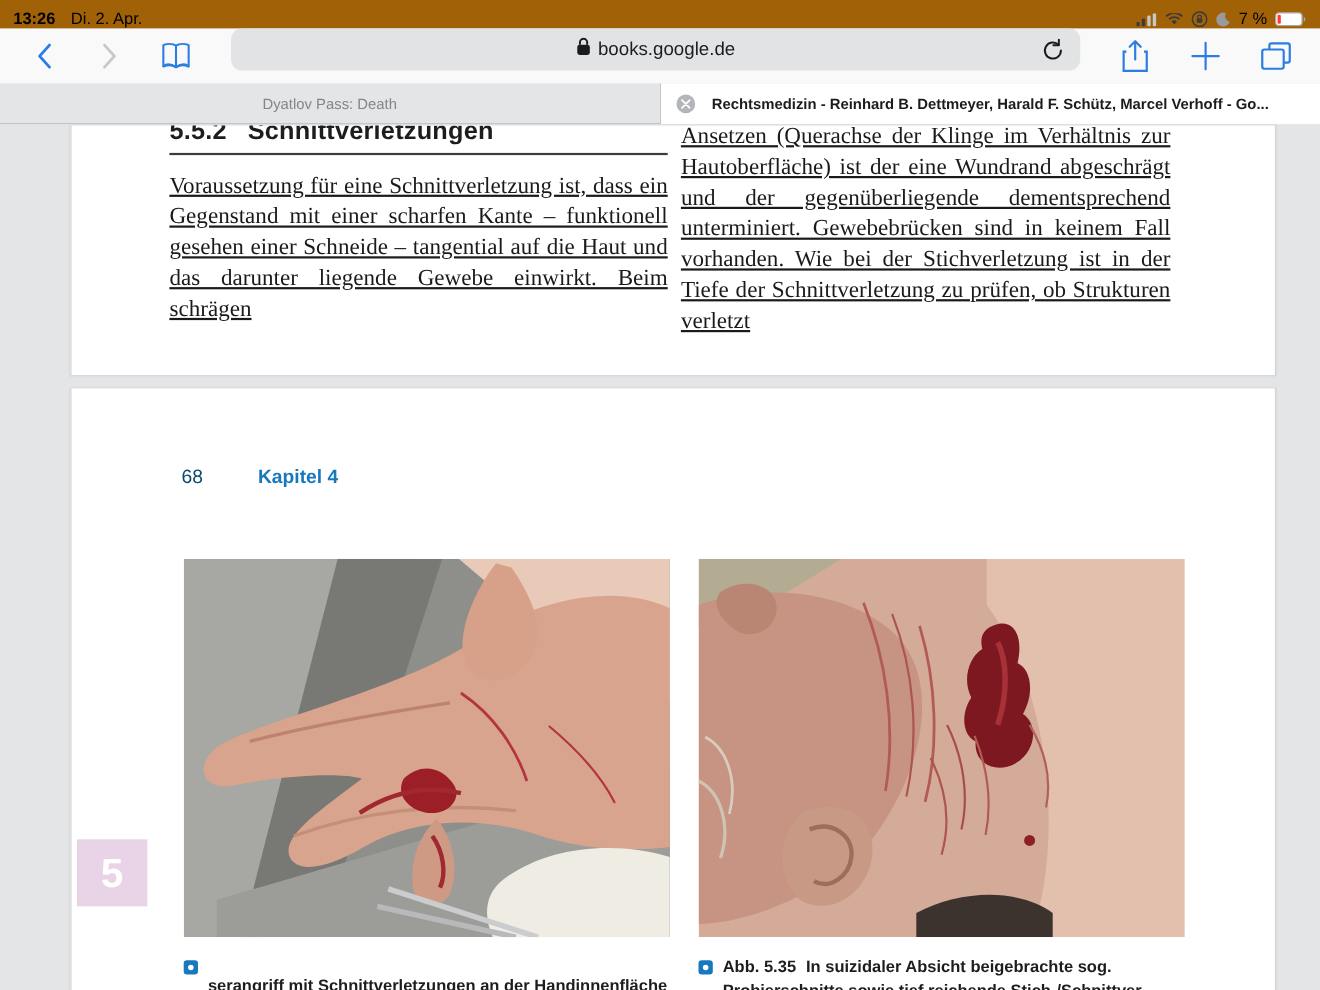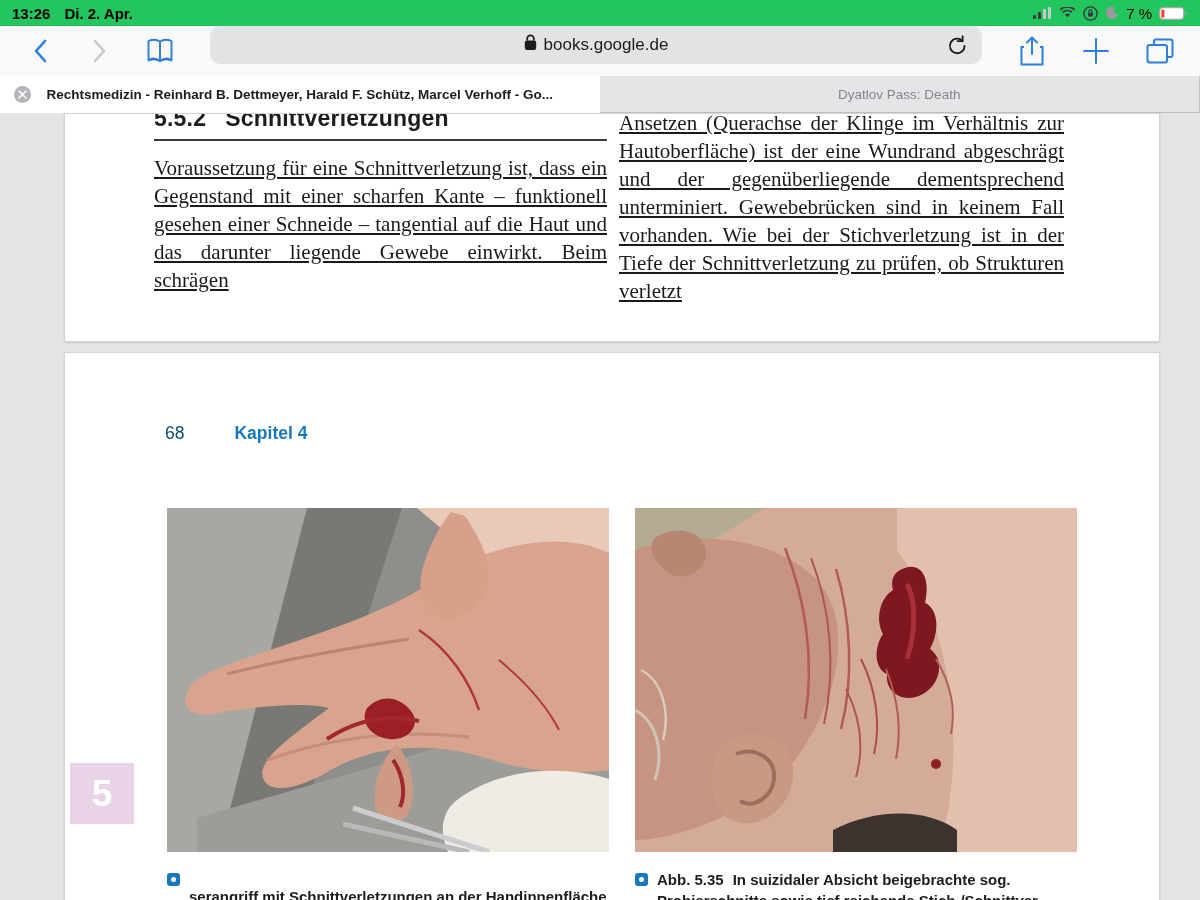--- a/index.html
+++ b/index.html
@@ -1,22 +1,22 @@
 <!DOCTYPE html>
 <html><head>
 <meta charset="utf-8">
 <style>
   html,body{margin:0;padding:0;width:1200px;height:900px;overflow:hidden;
     font-family:"Liberation Sans",sans-serif;background:#e4e5e7;}
   
-  .status-bar{height:26px;background:#22c55e;display:flex;align-items:center;
+  .status-bar{height:26px;background:#a16207;display:flex;align-items:flex-end;
     justify-content:space-between;padding:0 12px;box-sizing:border-box;}
   .sb-left{display:flex;align-items:center;gap:14px;font-size:15px;color:#000;}
   .sb-time{font-weight:700;}
-  .sb-date{font-weight:700;}
+  .sb-date{font-weight:400;}
   .sb-right{display:flex;align-items:center;gap:7px;}
   .sb-right svg{display:block;}
   .sb-batt-text{font-size:15px;color:#000;}
   
   .toolbar{height:50px;background:#f9f9fa;display:flex;
     padding:0 18px;box-sizing:border-box;}
   .tb-icon{background:none;border:none;padding:0;margin:0;cursor:pointer;
     display:flex;align-items:center;justify-content:center;width:44px;height:40px;}
   .tb-left{display:flex;align-items:center;gap:16px;}
   .url-field{flex:1;height:38px;margin:0 28px;background:#e2e3e5;border-radius:10px;
@@ -180,30 +180,30 @@
     <button class="tb-icon" aria-label="tabs">
       <svg width="30" height="28" viewBox="0 0 30 28">
         <path d="M9 8 V4.5 a2 2 0 0 1 2 -2 H25.5 a2 2 0 0 1 2 2 V18 a2 2 0 0 1 -2 2 H22" fill="none" stroke="#2b7de1" stroke-width="2"></path>
         <rect x="2.5" y="8" width="19.5" height="17.5" rx="2" fill="none" stroke="#2b7de1" stroke-width="2"></rect>
       </svg>
     </button>
   </div>
 </div>
 
 <div class="tab-bar">
+  <div class="tab inactive">
+    <span class="tab-title">Dyatlov Pass: Death</span>
+  </div>
   <div class="tab active">
     <button class="tab-close" aria-label="close tab">
       <svg width="9" height="9" viewBox="0 0 9 9">
         <path d="M1 1 L8 8 M8 1 L1 8" stroke="#fff" stroke-width="1.6" stroke-linecap="round"></path>
       </svg>
     </button>
     <span class="tab-title">Rechtsmedizin - Reinhard B. Dettmeyer, Harald F. Schütz, Marcel Verhoff - Go...</span>
-  </div>
-  <div class="tab inactive">
-    <span class="tab-title">Dyatlov Pass: Death</span>
   </div>
 </div>
 
 <div class="content">
 
   <div class="page-card card-top">
     <div class="col col-left">
       <div class="sec-heading">
         <span>5.5.2</span>
         <span>Schnittverletzungen</span>

